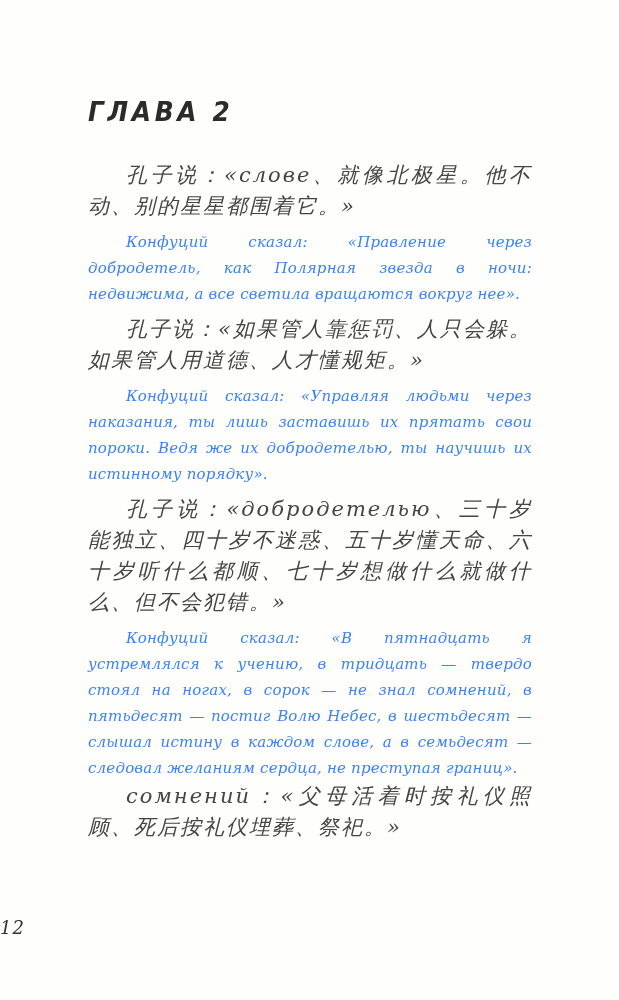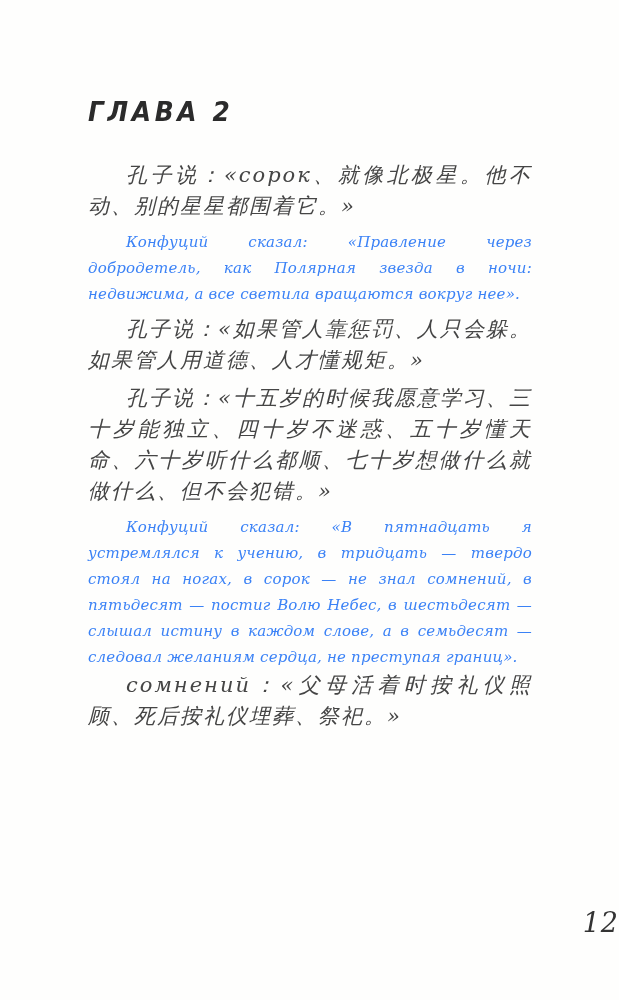--- a/index.html
+++ b/index.html
@@ -52,35 +52,36 @@
     line-height: 26px;
     letter-spacing: 0.2px;
     color: #3b82f6;
     text-justify: inter-word;
   }
   .page-number {
     position: absolute;
     left: 0;
     right: 0;
     bottom: 62px;
-    text-align: right;
-    font-size: 27px;
+    text-align: left;
+    font-size: 18px;
     color: #333333;
     letter-spacing: 1px;
   }
 </style>
 </head>
 <body>
 
 <div class="page">
   <h1 class="chapter-heading">ГЛАВА 2</h1>
 
   <div class="body-text">
-      <p class="zh" lang="zh">孔子说：«сорок、就像北极星。他不动、别的星星都围着它。»</p>
+      <p class="zh" lang="zh">孔子说：«слове、就像北极星。他不动、别的星星都围着它。»</p>
       <p class="ru" lang="ru">Конфуций сказал: «Правление через добродетель, как Полярная звезда в ночи: недвижима, а все светила вращаются вокруг нее».</p>
       <p class="zh" lang="zh">孔子说：«如果管人靠惩罚、人只会躲。如果管人用道德、人才懂规矩。»</p>
-      <p class="zh" lang="zh">孔子说：«十五岁的时候我愿意学习、三十岁能独立、四十岁不迷惑、五十岁懂天命、六十岁听什么都顺、七十岁想做什么就做什么、但不会犯错。»</p>
+      <p class="ru" lang="ru">Конфуций сказал: «Управляя людьми через наказания, ты лишь заставишь их прятать свои пороки. Ведя же их добродетелью, ты научишь их истинному порядку».</p>
+      <p class="zh" lang="zh">孔子说：«добродетелью、三十岁能独立、四十岁不迷惑、五十岁懂天命、六十岁听什么都顺、七十岁想做什么就做什么、但不会犯错。»</p>
       <p class="ru" lang="ru">Конфуций сказал: «В пятнадцать я устремлялся к учению, в тридцать — твердо стоял на ногах, в сорок — не знал сомнений, в пятьдесят — постиг Волю Небес, в шестьдесят — слышал истину в каждом слове, а в семьдесят — следовал желаниям сердца, не преступая границ».</p>
       <p class="zh tight" lang="zh">сомнений：«父母活着时按礼仪照顾、死后按礼仪埋葬、祭祀。»</p>
     </div>
 
   <div class="page-number">12</div>
 </div>
 
 </body></html>

